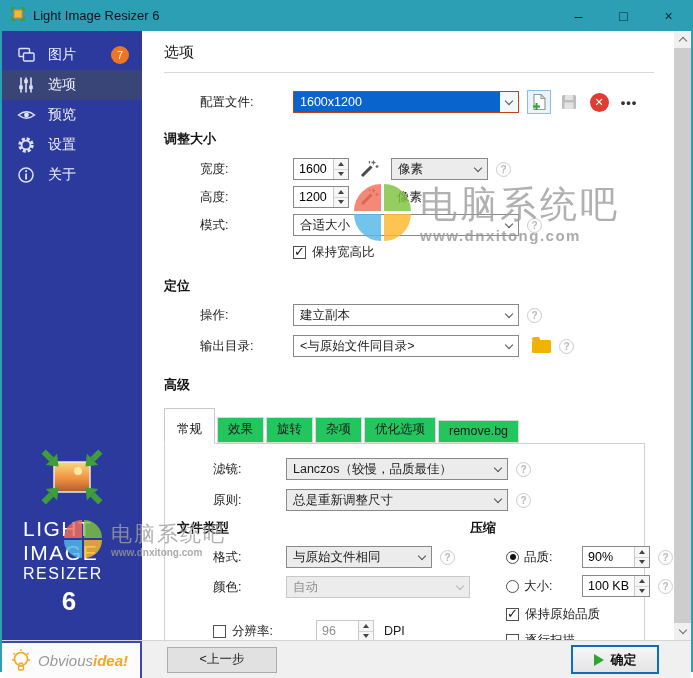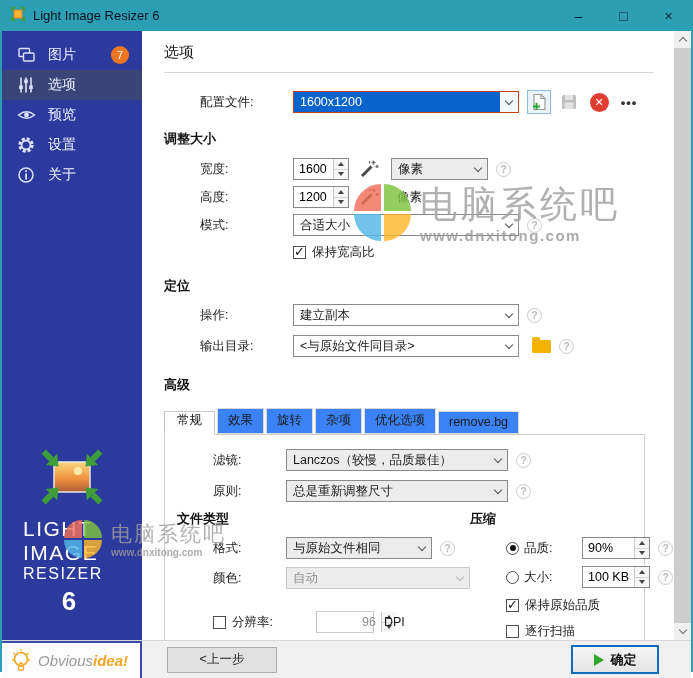--- a/index.html
+++ b/index.html
@@ -61,21 +61,21 @@
 
   
   .spin { display: flex; align-items: stretch; height: 22px; border: 1px solid #898989; background: #fff; width: 56px; }
   .spin .sval { flex: 1; padding: 0 5px; font-size: 12.5px; display: flex; align-items: center; white-space: nowrap; }
   .spin .btns { width: 15px; border-left: 1px solid #c9c9c9; display: flex; flex-direction: column; flex: none; }
   .spin .btns .sb { flex: 1; display: flex; align-items: center; justify-content: center; background: #f6f6f6; }
   .spin .btns .sb:first-child { border-bottom: 1px solid #d5d5d5; }
   .tri-up { width: 0; height: 0; border-left: 3px solid transparent; border-right: 3px solid transparent; border-bottom: 4px solid #444; }
   .tri-dn { width: 0; height: 0; border-left: 3px solid transparent; border-right: 3px solid transparent; border-top: 4px solid #444; }
   .spin.w68 { width: 68px; } .spin.w58 { width: 58px; }
-  .spin.disabled { border-color: #c9c9c9; color: #8f8f8f; padding-left: 40px; }
+  .spin.disabled { border-color: #c9c9c9; color: #8f8f8f; }
   .spin.disabled .sval { color: #8f8f8f; }
 
   .help { width: 15px; height: 15px; border-radius: 50%; border: 1px solid #cccccc; color: #b9b9b9;
     font-size: 10px; font-weight: bold; display: inline-flex; align-items: center; justify-content: center;
     background: #fdfdfd; flex: none; }
   .gap6 { width: 6px; flex: none; } .gap8 { width: 8px; flex: none; } .gap10 { width: 10px; flex: none; }
 
   .cb { width: 13px; height: 13px; border: 1px solid #4f4f4f; background: #fff; position: relative;
     display: inline-block; flex: none; }
   .cb.checked::after { content: "✓"; position: absolute; top: -3px; left: 0; font-size: 13px; font-weight: bold; color: #141414; }
@@ -88,24 +88,24 @@
   .icon-btn.boxed { border: 1px solid #8cbde6; background: #eaf4fd; }
   .del-circle { width: 19px; height: 19px; border-radius: 50%; background: #e03c31; color: #fff;
     display: flex; align-items: center; justify-content: center; font-size: 11px; font-weight: bold; }
   .dots { font-size: 13px; font-weight: bold; color: #333; letter-spacing: 1px; }
   .folder { width: 19px; height: 13px; background: #f2b200; border-radius: 1.5px; position: relative; flex: none; }
   .folder::before { content: ""; position: absolute; top: -3px; left: 0; width: 8px; height: 3px;
     background: #f2b200; border-radius: 2px 2px 0 0; }
 
   
   .tabs { display: flex; align-items: flex-end; margin-top: 14px; }
-  .tab { padding: 3px 10px 4px 10px; font-size: 12.5px; color: #1b1b1b; background: #3b82f6;
+  .tab { padding: 3px 10px 4px 10px; font-size: 12.5px; color: #1b1b1b; background: #22c55e;
     border: 1px solid #d9d9d9; margin-right: 2px; position: relative; }
   .tab.active { background: #fff; border-color: #c9c9c9; border-bottom: 1px solid #fff;
-    padding: 0 12px 5px 12px; margin-bottom: -1px; z-index: 2; }
+    padding: 12px 12px 5px 12px; margin-bottom: -1px; z-index: 2; }
   .panel { border: 1px solid #d0d0d0; background: #fff; width: 481px; padding: 14px 12px 20px 12px; position: relative; }
   .panel .frow .lbl { width: 73px; }
   .cols { display: flex; margin-top: 8px; }
   .colL { width: 293px; flex: none; }
   .colR { flex: 1; }
   .sub-h { font-size: 13px; font-weight: bold; color: #141414; margin-bottom: 9px; }
   .r-lbl { font-size: 12.5px; color: #1b1b1b; margin-left: 5px; width: 58px; flex: none; }
   .res-lbl { font-size: 12.5px; color: #1b1b1b; margin-left: 6px; width: 84px; flex: none; }
   .unit { font-size: 12.5px; color: #1b1b1b; }
 

